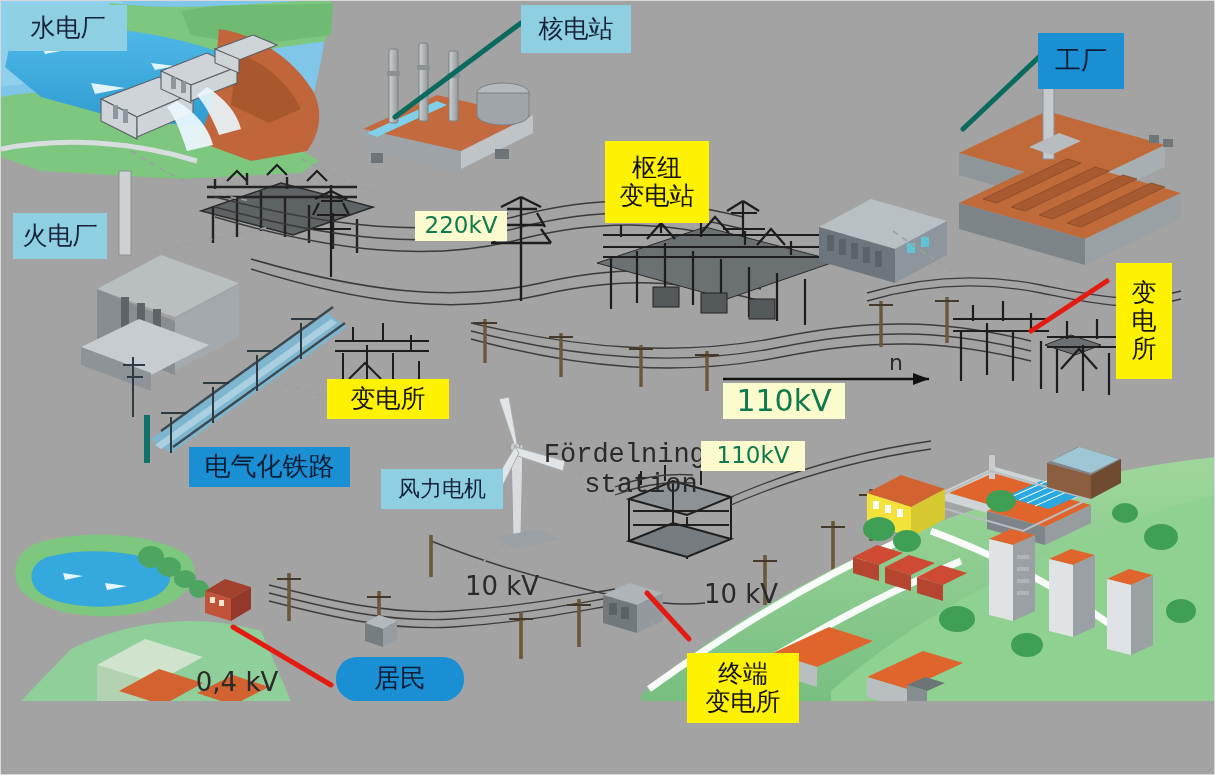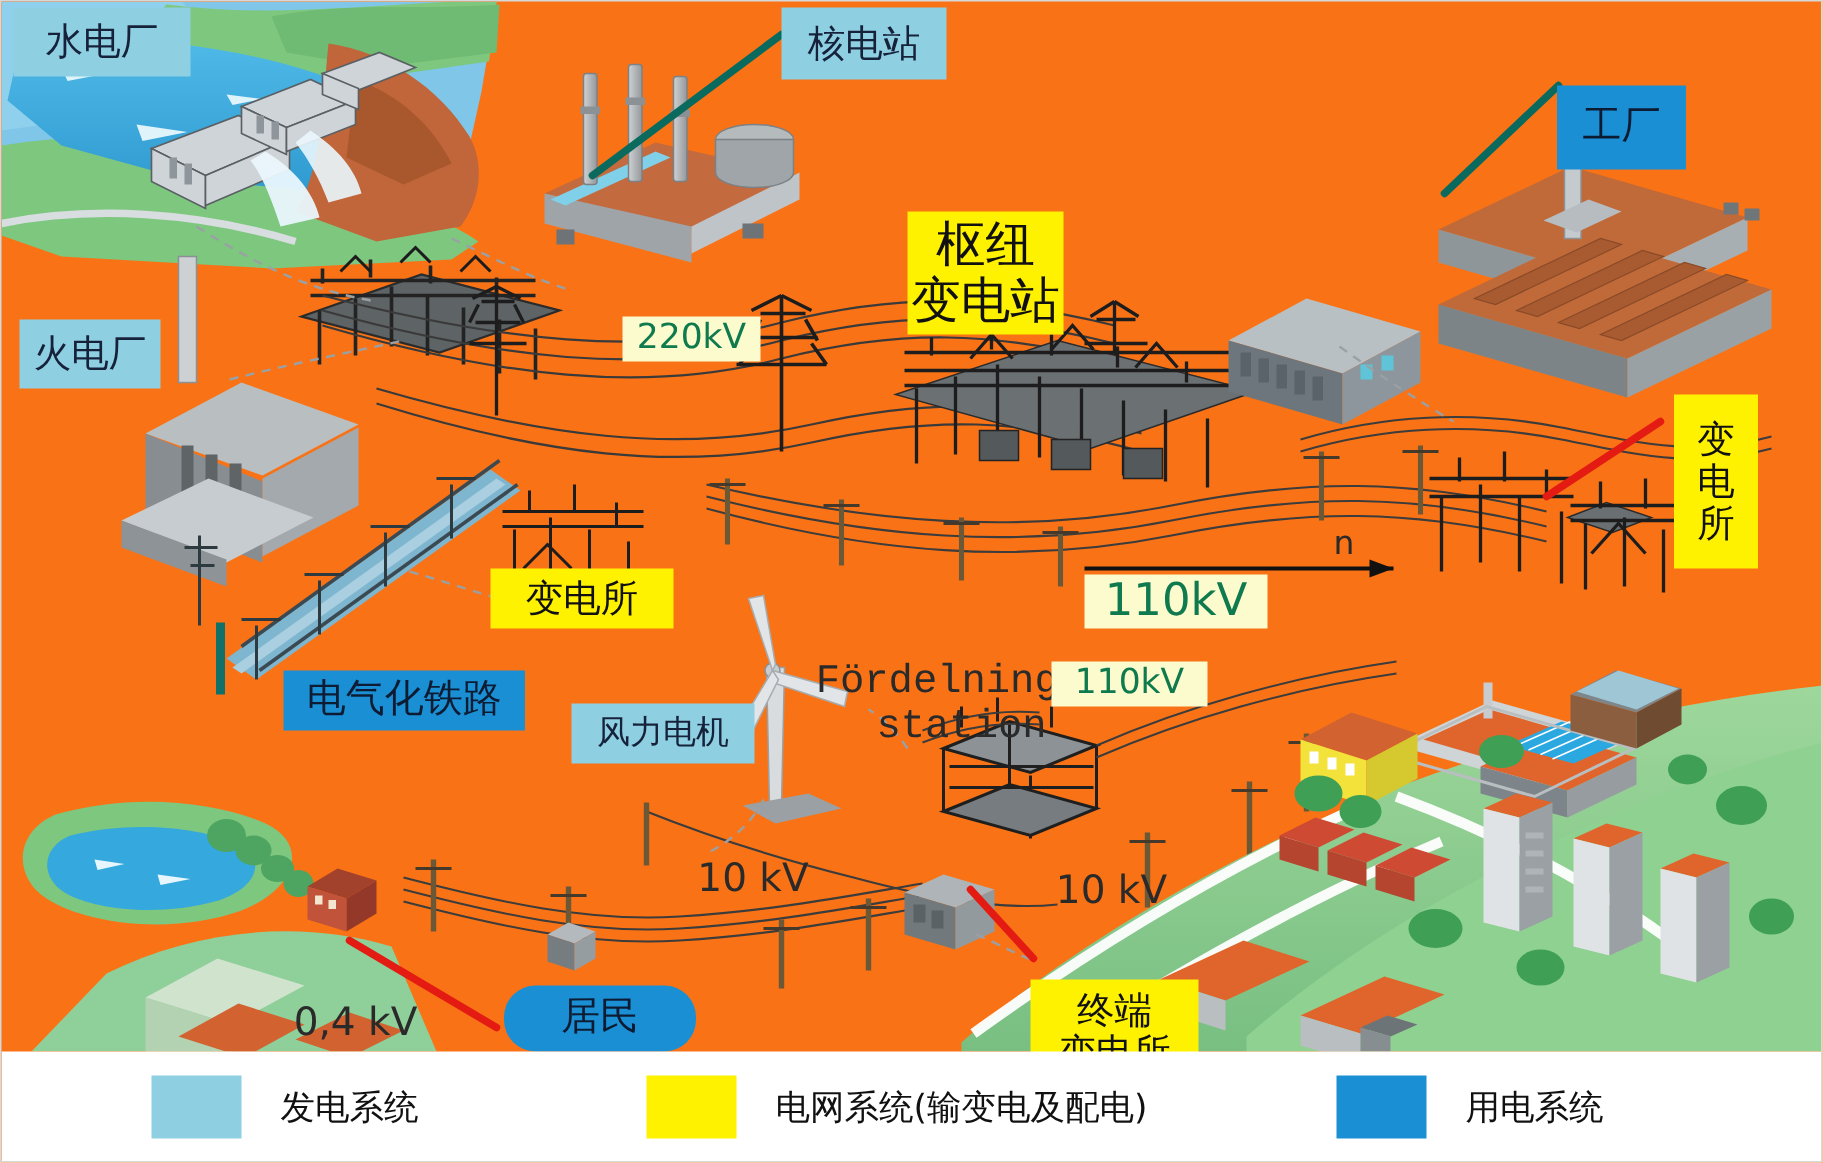--- a/index.html
+++ b/index.html
@@ -1,17 +1,17 @@
 <!DOCTYPE html>
 <html><head>
 <meta charset="utf-8">
 <style>
   html,body{margin:0;padding:0;background:#fff;}
   body{font-family:"Liberation Sans","DejaVu Sans",sans-serif;}
-  #stage{position:relative;width:1215px;height:775px;background:#f97316;overflow:hidden;
+  #stage{position:relative;width:1215px;height:775px;background:#a3a3a3;overflow:hidden;
          border:1px solid #d8d8d8;box-sizing:border-box;}
   .layer{position:absolute;}
   svg{display:block;}
   
   .chip{position:absolute;display:flex;align-items:center;justify-content:center;
         line-height:1.12;text-align:center;white-space:pre-line;
         font-family:"DejaVu Sans","Liberation Sans",sans-serif;color:#111;}
   .chip.cyan{background:#8ecfe2;color:#16213a;}
   .chip.yellow{background:#fff200;color:#111;}
   .chip.blue{background:#1b8fd4;color:#0d1c33;}
@@ -485,24 +485,24 @@
     <g stroke="#111" stroke-width="2.6" fill="#111">
       <path d="M722,378 H928" fill="none"></path>
       <path d="M928,378 l-16,-6 0,12z" stroke="none"></path>
     </g>
   </svg>
 
   <div id="labels">
       <div class="chip cyan" style="left: 8px; top: 4px; width: 118px; height: 46px; font-size: 25px;">水电厂</div>
       <div class="chip cyan" style="left: 12px; top: 212px; width: 94px; height: 46px; font-size: 25px;">火电厂</div>
       <div class="chip cyan" style="left: 520px; top: 4px; width: 110px; height: 48px; font-size: 25px;">核电站</div>
-      <div class="chip blue" style="left: 1037px; top: 56px; width: 86px; height: 56px; font-size: 26px;">工厂</div>
+      <div class="chip blue" style="left: 1037px; top: 32px; width: 86px; height: 56px; font-size: 26px;">工厂</div>
       <div class="chip cyan" style="left: 380px; top: 468px; width: 122px; height: 40px; font-size: 22px;">风力电机</div>
       <div class="chip blue" style="left: 188px; top: 446px; width: 161px; height: 40px; font-size: 26px;">电气化铁路</div>
-      <div class="chip yellow" style="left: 604px; top: 140px; width: 104px; height: 82px; font-size: 33px;">枢纽
+      <div class="chip yellow" style="left: 604px; top: 140px; width: 104px; height: 82px; font-size: 25px;">枢纽
 变电站</div>
       <div class="chip yellow" style="left: 326px; top: 378px; width: 122px; height: 40px; font-size: 25px;">变电所</div>
       <div class="chip yellow" style="left: 1115px; top: 262px; width: 56px; height: 116px; font-size: 25px;">变
 电
 所</div>
       <div class="chip yellow" style="left: 686px; top: 652px; width: 112px; height: 70px; font-size: 25px;">终端
 变电所</div>
       <div class="chip blue" style="left: 335px; top: 656px; width: 128px; height: 44px; font-size: 26px; border-radius: 21px;">居民</div>
       <div class="chip plain" style="left: 550px; top: 438px; width: 180px; height: 62px; font-size: 27px; font-family: Liberation Mono, monospace;">Fördelnings-
 station</div>
@@ -510,28 +510,14 @@
   <div id="voltages">
       <div class="chip palev" style="left: 414px; top: 166px; width: 92px; height: 30px; font-size: 23px;">220kV</div>
       <div class="chip palev" style="left: 722px; top: 338px; width: 122px; height: 36px; font-size: 30px;">110kV</div>
       <div class="chip palev" style="left: 700px; top: 396px; width: 104px; height: 30px; font-size: 23px;">110kV</div>
       <div class="chip plain" style="left: 458px; top: 570px; width: 86px; height: 32px; font-size: 26px;">10 kV</div>
       <div class="chip plain" style="left: 697px; top: 578px; width: 86px; height: 32px; font-size: 26px;">10 kV</div>
       <div class="chip plain" style="left: 186px; top: 666px; width: 100px; height: 32px; font-size: 26px;">0,4 kV</div>
       <div class="chip plain" style="left: 884px; top: 348px; width: 22px; height: 28px; font-size: 22px;">n</div>
     </div>
 
-  <div id="legend">
-      <div class="lg" style="position: absolute; left: 100px; top: 16px;">
-        <div class="sw" style="background: rgb(142, 207, 226);"></div>
-        <div class="tx">发电系统</div>
-      </div>
-      <div class="lg" style="position: absolute; left: 430px; top: 16px;">
-        <div class="sw" style="background: rgb(255, 242, 0);"></div>
-        <div class="tx">电网系统(输变电及配电)</div>
-      </div>
-      <div class="lg" style="position: absolute; left: 890px; top: 16px;">
-        <div class="sw" style="background: rgb(27, 143, 212);"></div>
-        <div class="tx">用电系统</div>
-      </div>
-    </div>
 
 </div>
 
 </body></html>

